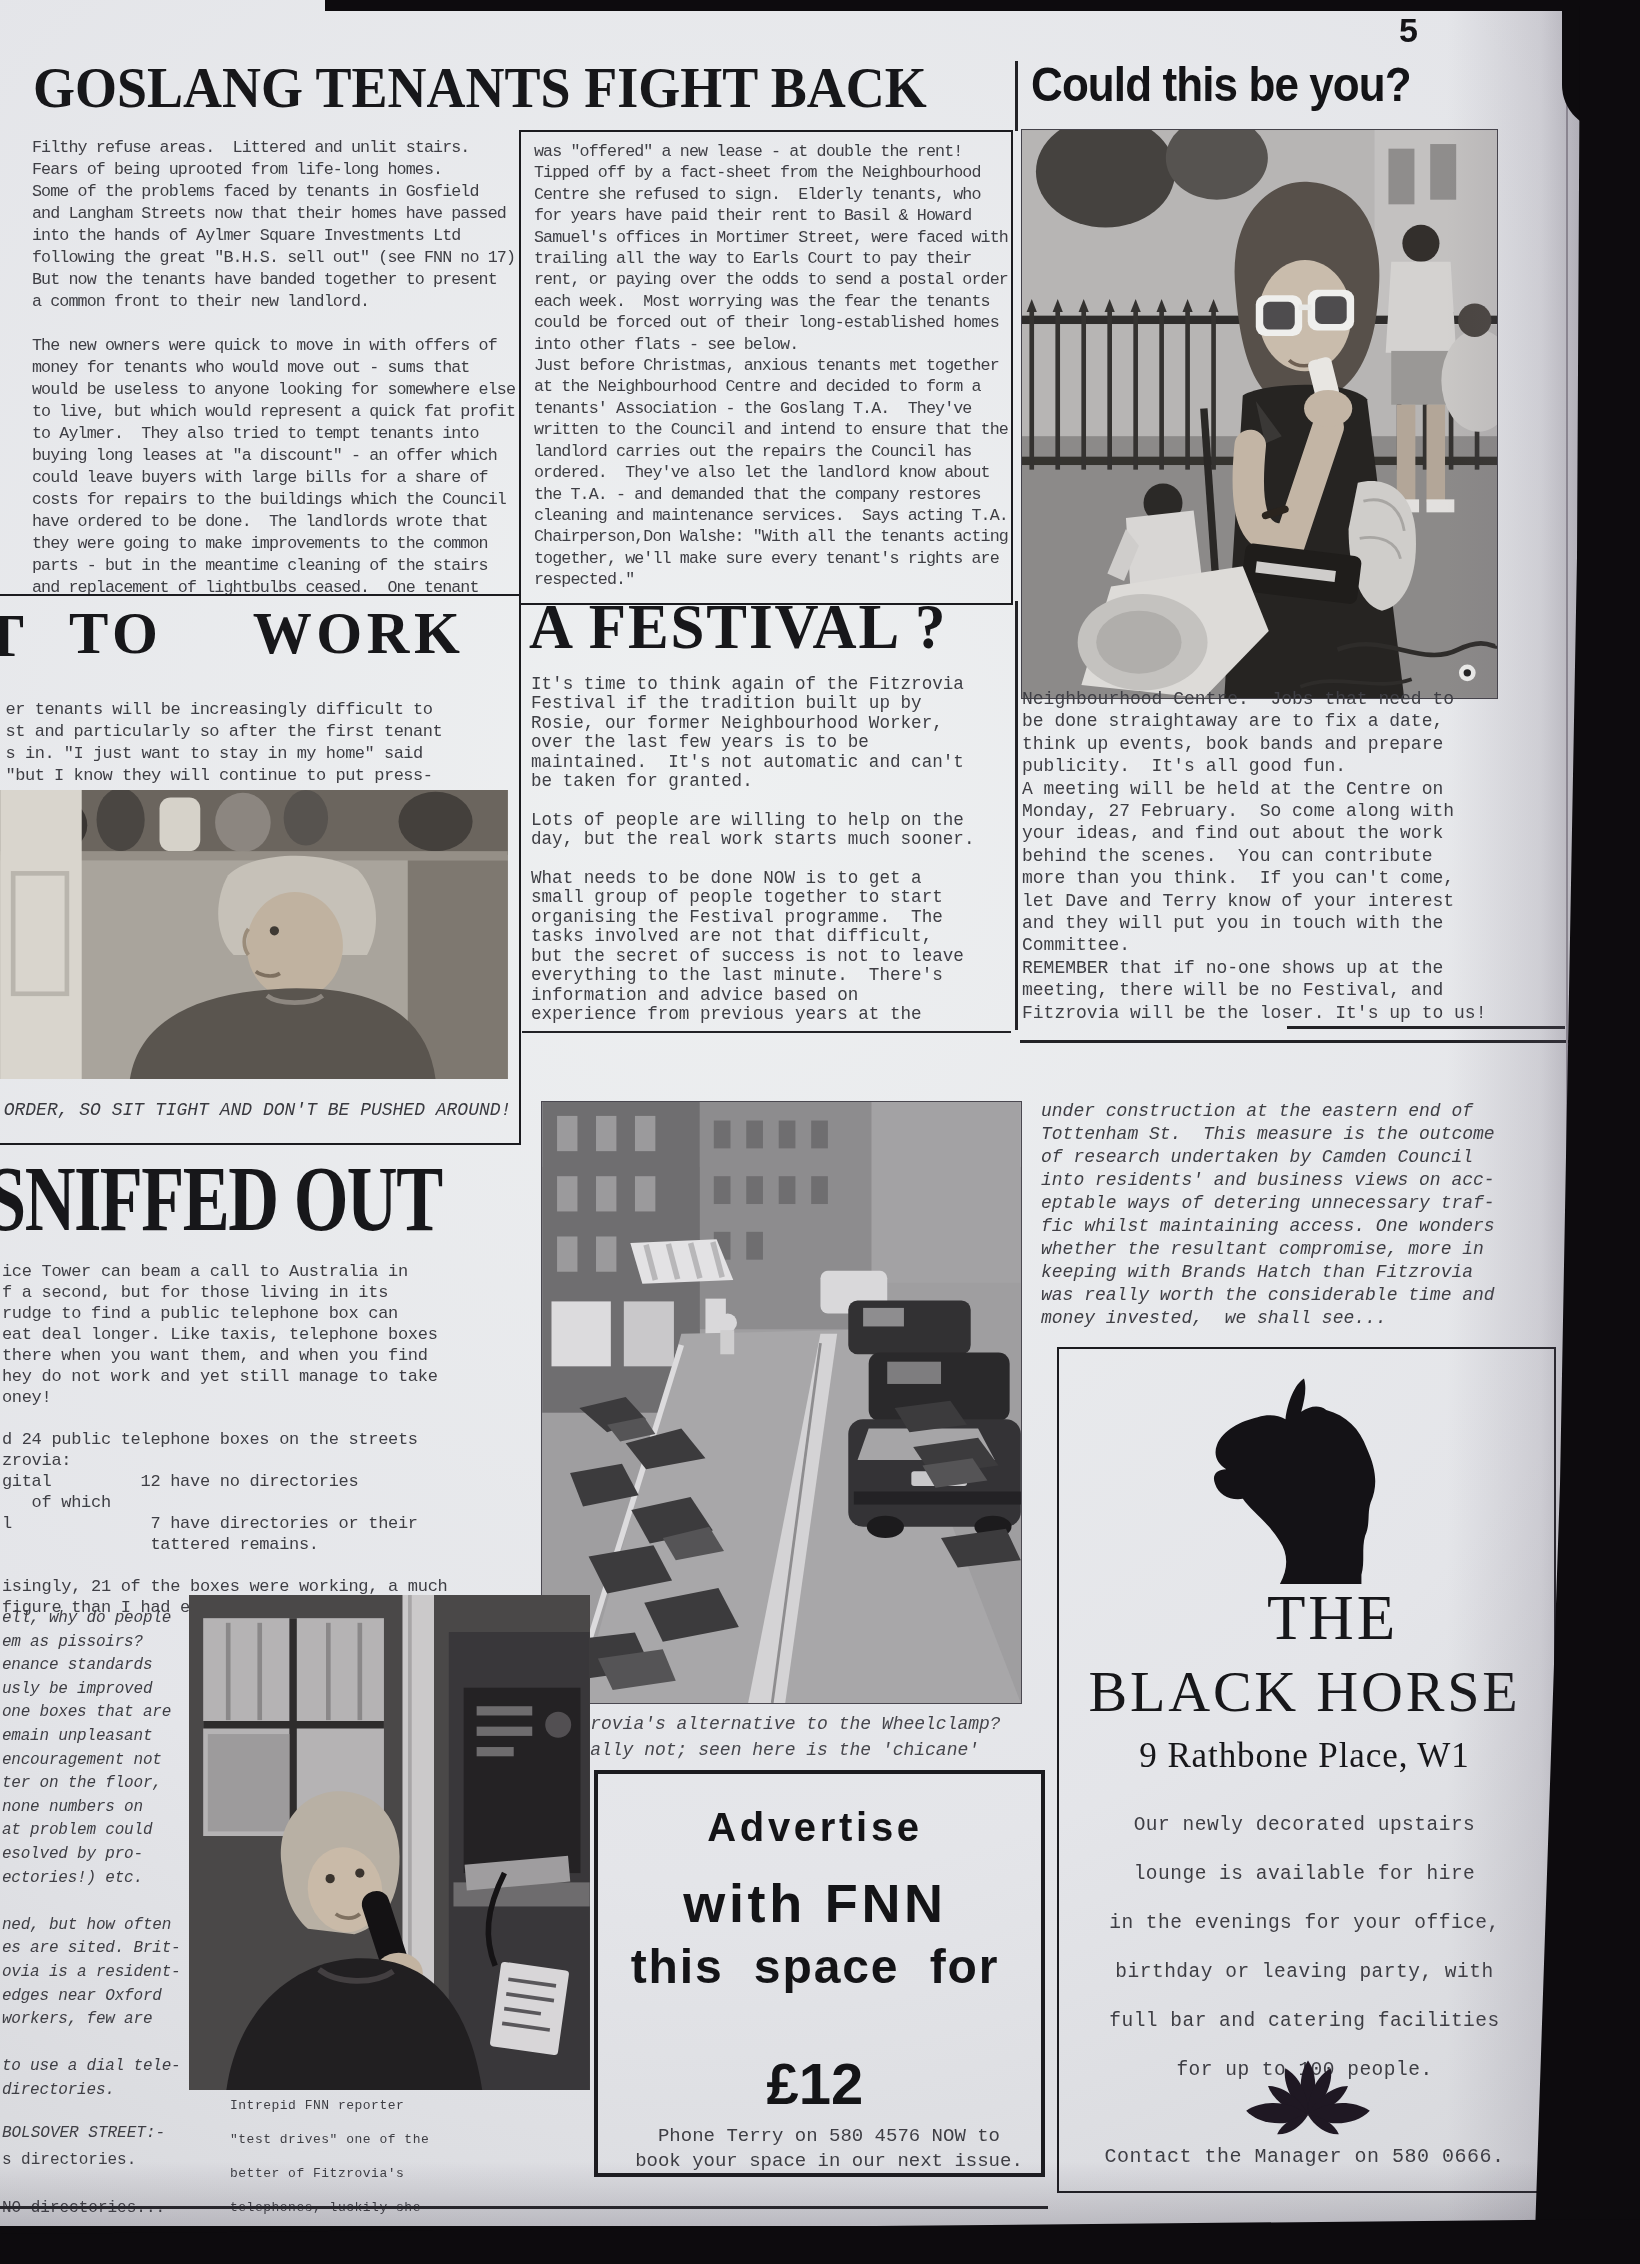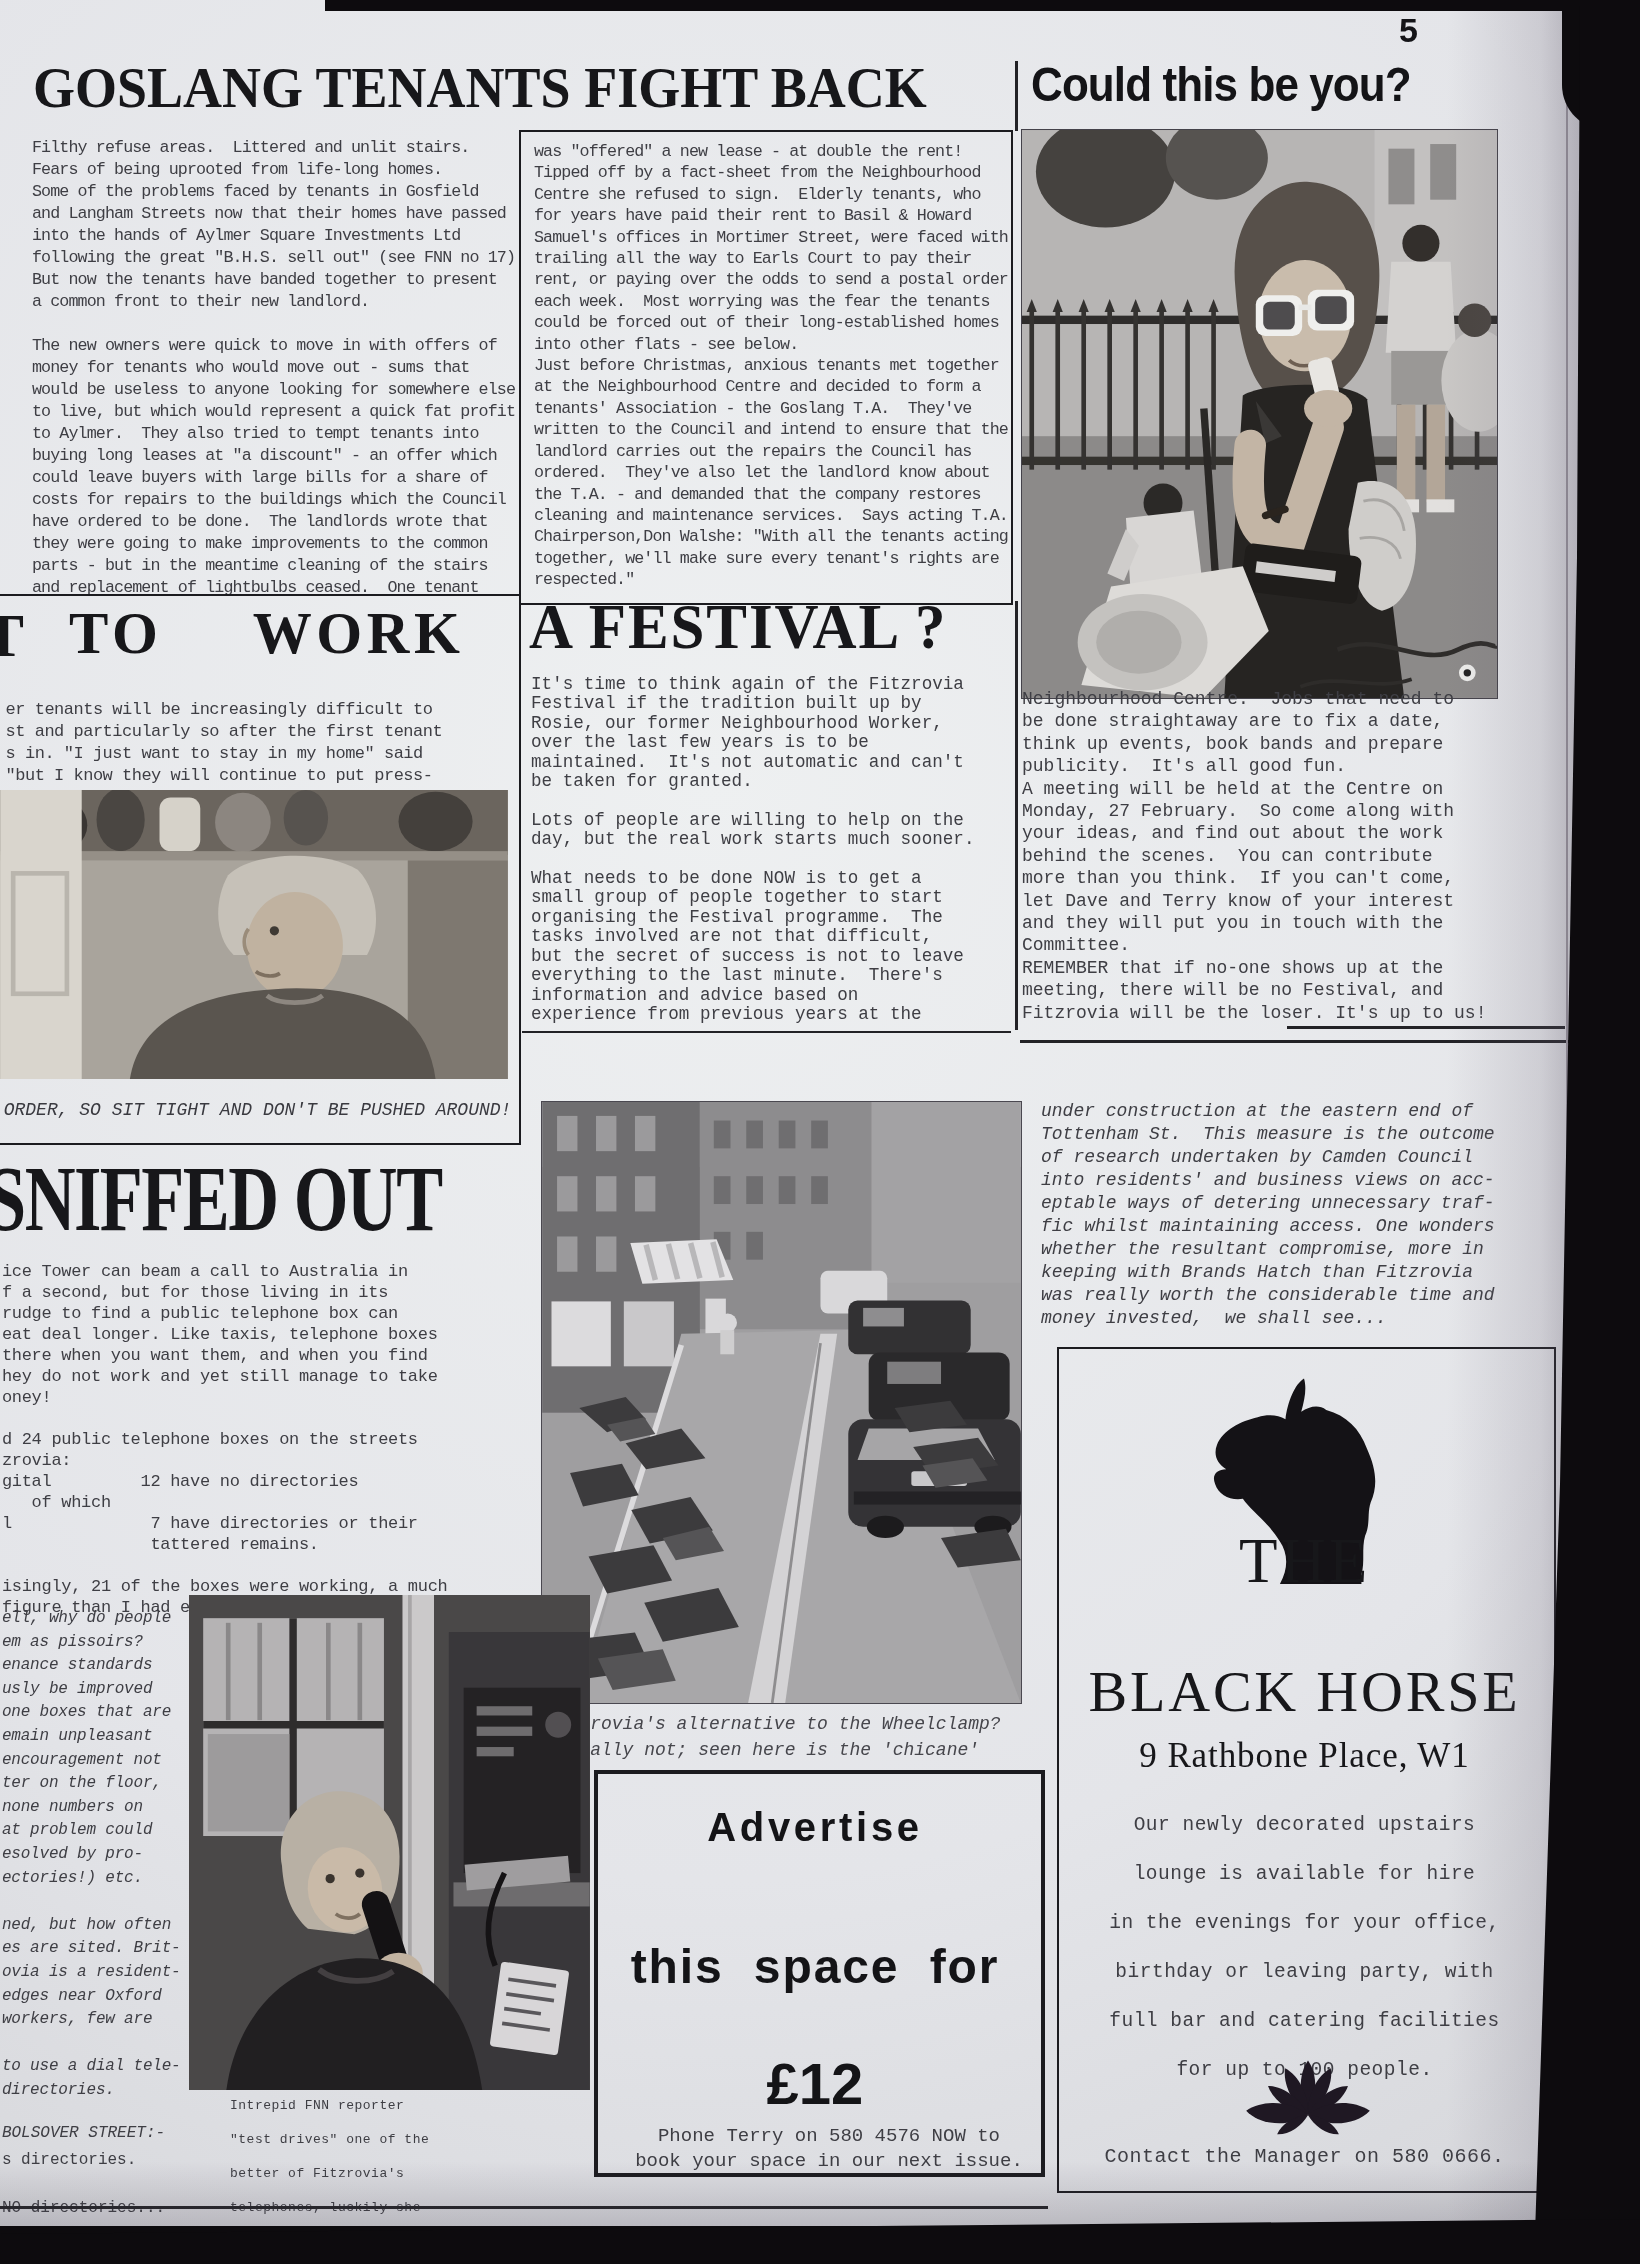--- a/index.html
+++ b/index.html
@@ -428,32 +428,33 @@
     <div class="abs mono" style="left:230px;top:2089px;width:334px;font-size:13px;line-height:34px;letter-spacing:0.5px;">Intrepid FNN reporter
 "test drives" one of the
 better of Fitzrovia's
 telephones, luckily she
 knew the number!</div>
 
     <div class="abs rule" style="left:0px;top:2206px;width:1048px;height:2.8px;"></div>
 
     <div class="abs" style="left:594px;top:1770px;width:443px;height:399px;border:4.6px solid #1b1b1f;"></div>
     <div class="abs sans ctr" style="left:598px;top:1805px;width:434px;font-size:40px;font-weight:bold;letter-spacing:3.7px;">Advertise</div>
+    <div class="abs sans ctr" style="left:598px;top:1872px;width:434px;font-size:54px;font-weight:bold;letter-spacing:3.7px;">with FNN</div>
     <div class="abs sans ctr" style="left:598px;top:1939px;width:434px;font-size:48px;font-weight:bold;letter-spacing:1.9px;word-spacing:15px;">this space for</div>
     <div class="abs sans ctr" style="left:598px;top:2050px;width:434px;font-size:58px;font-weight:bold;">£12</div>
     <div class="abs mono ctr" style="left:584px;top:2124px;width:434px;font-size:19px;line-height:25px;padding-left:28px;">Phone Terry on 580 4576 NOW to
 book your space in our next issue.</div>
 
     <div class="abs box" style="left:1057px;top:1347px;width:495px;height:842px;"></div>
     <div class="abs" style="left:1202px;top:1371px;">
       <svg width="204" height="213" viewBox="0 0 220 230">
         <path fill="#141216" d="M90 52 C92 34 100 14 110 8 C113 18 111 30 107 44 C116 38 126 36 134 42 C156 48 170 62 178 84 C188 106 190 124 182 142 C178 154 182 164 176 178 C172 192 176 206 172 220 L172 230 L84 230 C94 212 92 196 84 184 C72 164 52 150 44 138 C30 140 18 134 14 122 C10 112 16 106 26 106 C16 100 12 90 16 80 C22 64 42 54 60 50 C72 46 82 48 90 52 Z"></path>
       </svg>
     </div>
-    <div class="abs serif ctr" style="left:1057px;top:1525px;width:495px;font-size:63px;letter-spacing:2.8px;">THE</div>
+    <div class="abs serif ctr" style="left:1057px;top:1582px;width:495px;font-size:63px;letter-spacing:2.8px;padding-left:28px;">THE</div>
     <div class="abs serif ctr" style="left:1057px;top:1658px;width:495px;font-size:58px;letter-spacing:2.8px;">BLACK HORSE</div>
     <div class="abs serif ctr" style="left:1057px;top:1736px;width:495px;font-size:35px;letter-spacing:0.9px;">9 Rathbone Place, W1</div>
     <div class="abs mono ctr" style="left:1057px;top:1801px;width:495px;font-size:19.5px;line-height:49px;letter-spacing:0.5px;">Our newly decorated upstairs
 lounge is available for hire
 in the evenings for your office,
 birthday or leaving party, with
 full bar and catering facilities
 for up to 100 people.</div>
     <div class="abs" style="left:1243px;top:2037px;">
       <svg width="130" height="104" viewBox="0 0 140 112">

